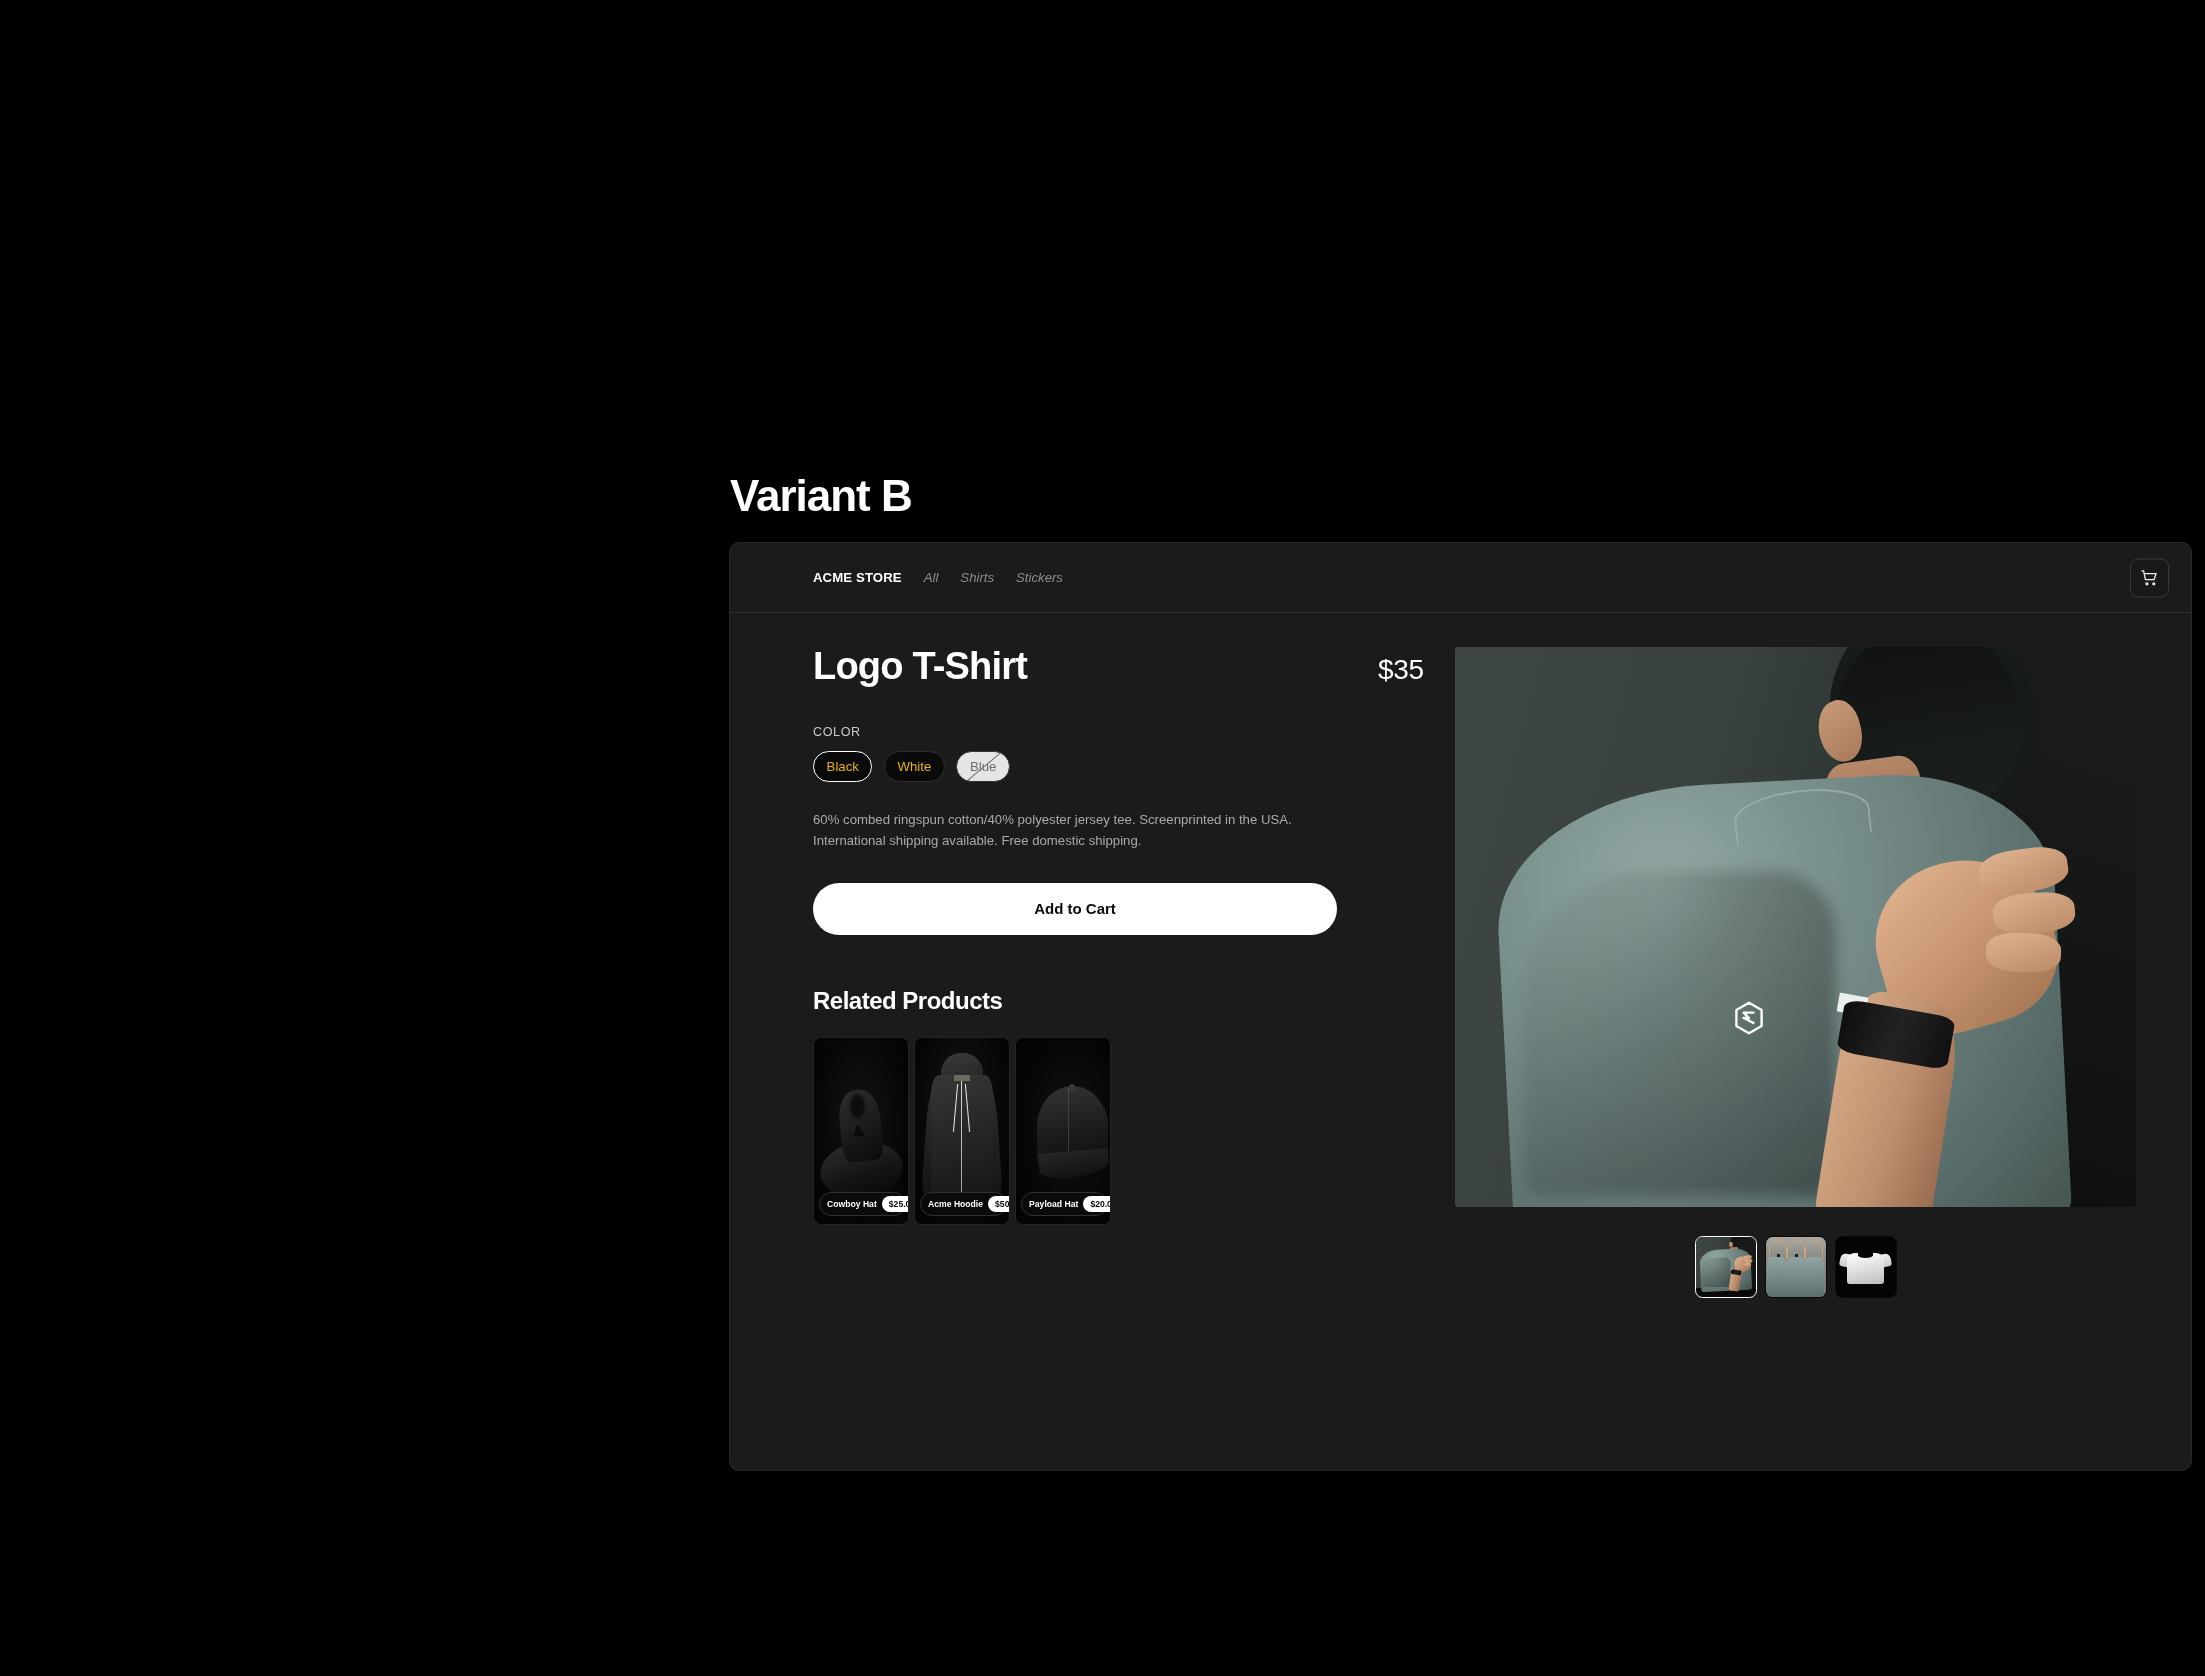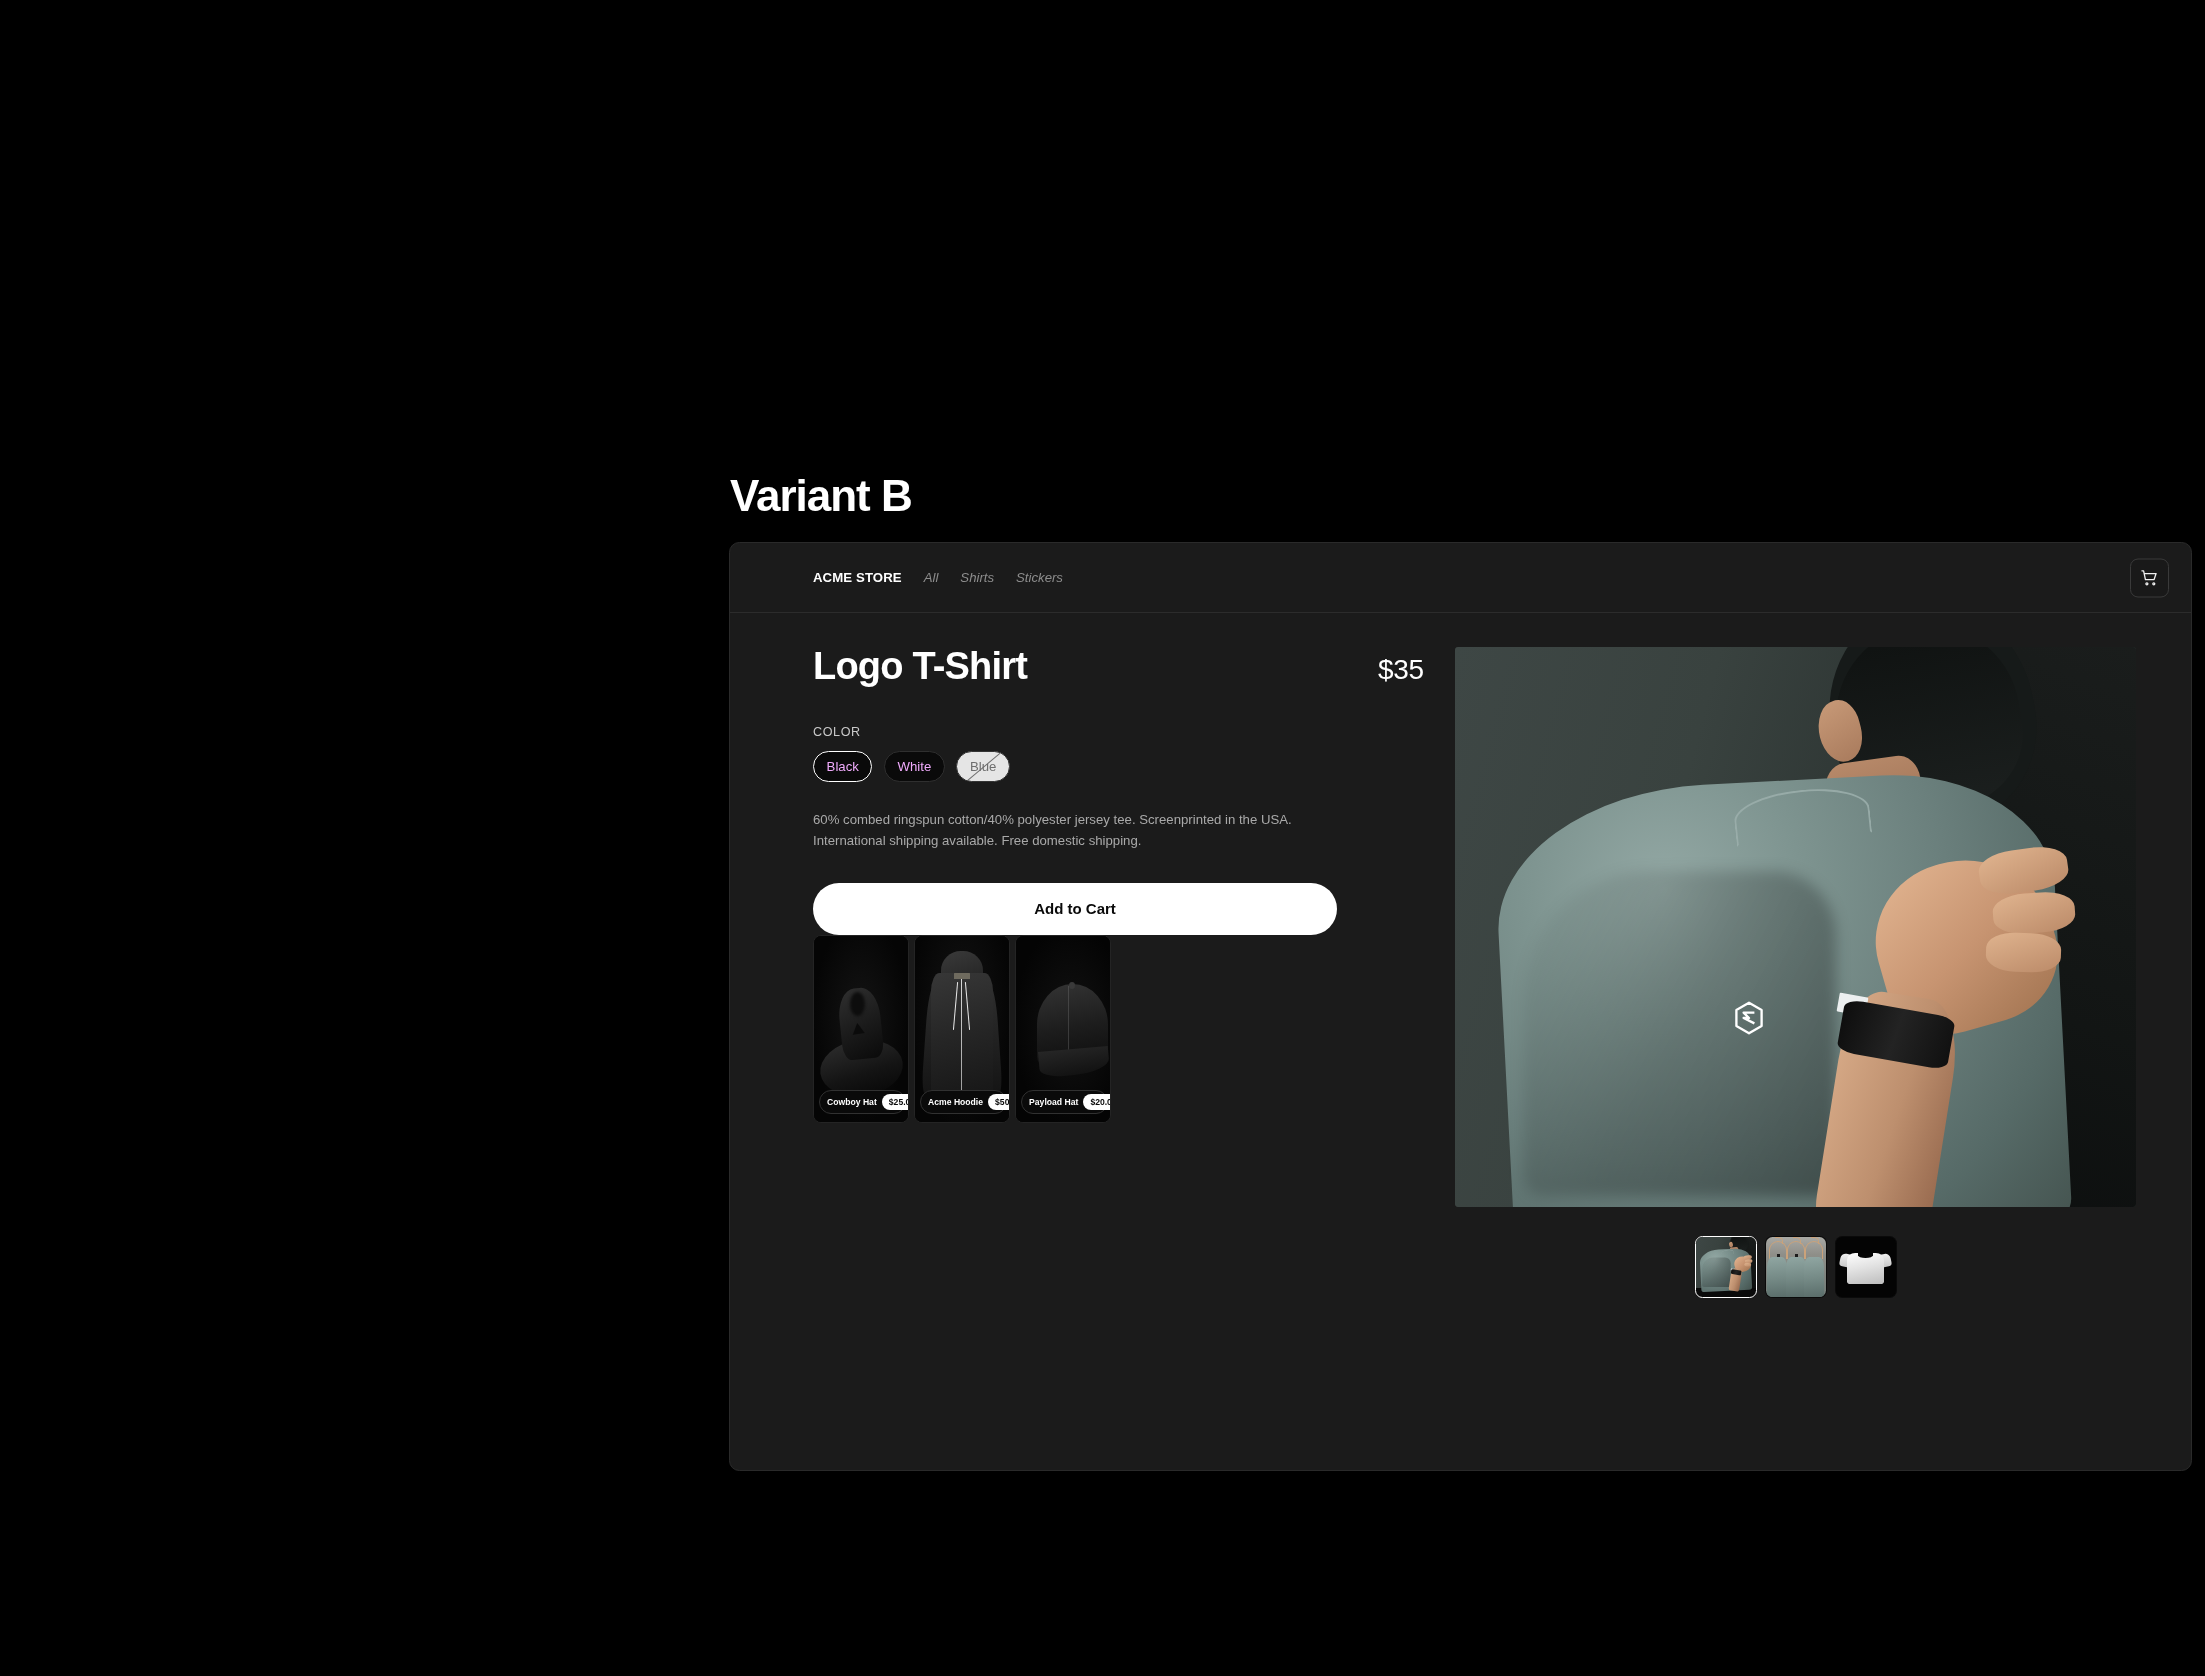--- a/index.html
+++ b/index.html
@@ -126,21 +126,21 @@
   .option-row { display: flex; gap: 11.5px; flex-wrap: wrap; }
 
   .pill {
     position: relative;
     min-width: 47px;
     height: 31px;
     padding: 0 12.6px;
     border-radius: 15.5px;
     background: #0a0a0a;
     border: 0.6px solid #2f2f2f;
-    color: #f0abfc;
+    color: #eab308;
     font-size: 13.2px;
     display: flex;
     align-items: center;
     justify-content: center;
     cursor: pointer;
     white-space: nowrap;
   }
   .pill.selected {
     border: 1.7px solid #ffffff;
     background: #0a0a0a;
@@ -611,20 +611,21 @@
           <div class="pill">White</div>
           <div class="pill disabled">Blue</div>
         </div>
       </div>
 
 
       <div class="product-description">60% combed ringspun cotton/40% polyester jersey tee. Screenprinted in the USA. International shipping available. Free domestic shipping.</div>
 
       <button class="add-to-cart">Add to Cart</button>
 
+      <div class="related-heading">Related Products</div>
 
       <div class="related-rail">
 
         <div class="product-card">
           <div class="card-art art-cowboy">
             <div class="brim"></div>
             <div class="crown"></div>
             <div class="crown-dent"></div>
             <div class="mark"></div>
           </div>

